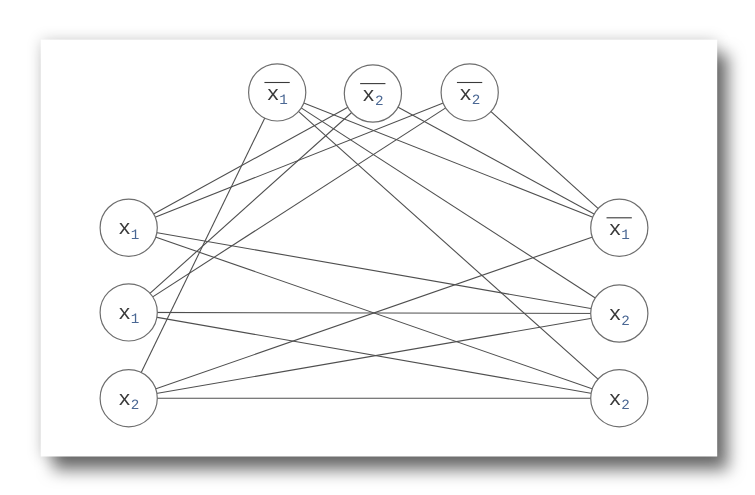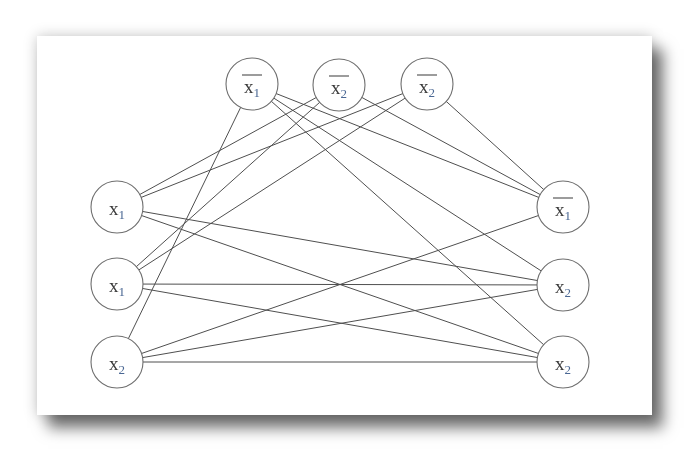--- a/index.html
+++ b/index.html
@@ -34,20 +34,21 @@
     transform: translate(-50%, -50%);
     font-size: 19px;
     color: #3a3a3a;
     white-space: nowrap;
     line-height: 1;
     text-align: center;
   }
   .lit {
     display: inline-block;
     padding: 1px 2px 0 2px;
+    font-family: Liberation Mono, monospace;
   }
   .lit.negated {
     border-top: 1.4px solid #3a3a3a;
   }
   .lit sub {
     font-size: 13px;
     color: #4a6793;
     vertical-align: -4px;
     line-height: 0;
   }

